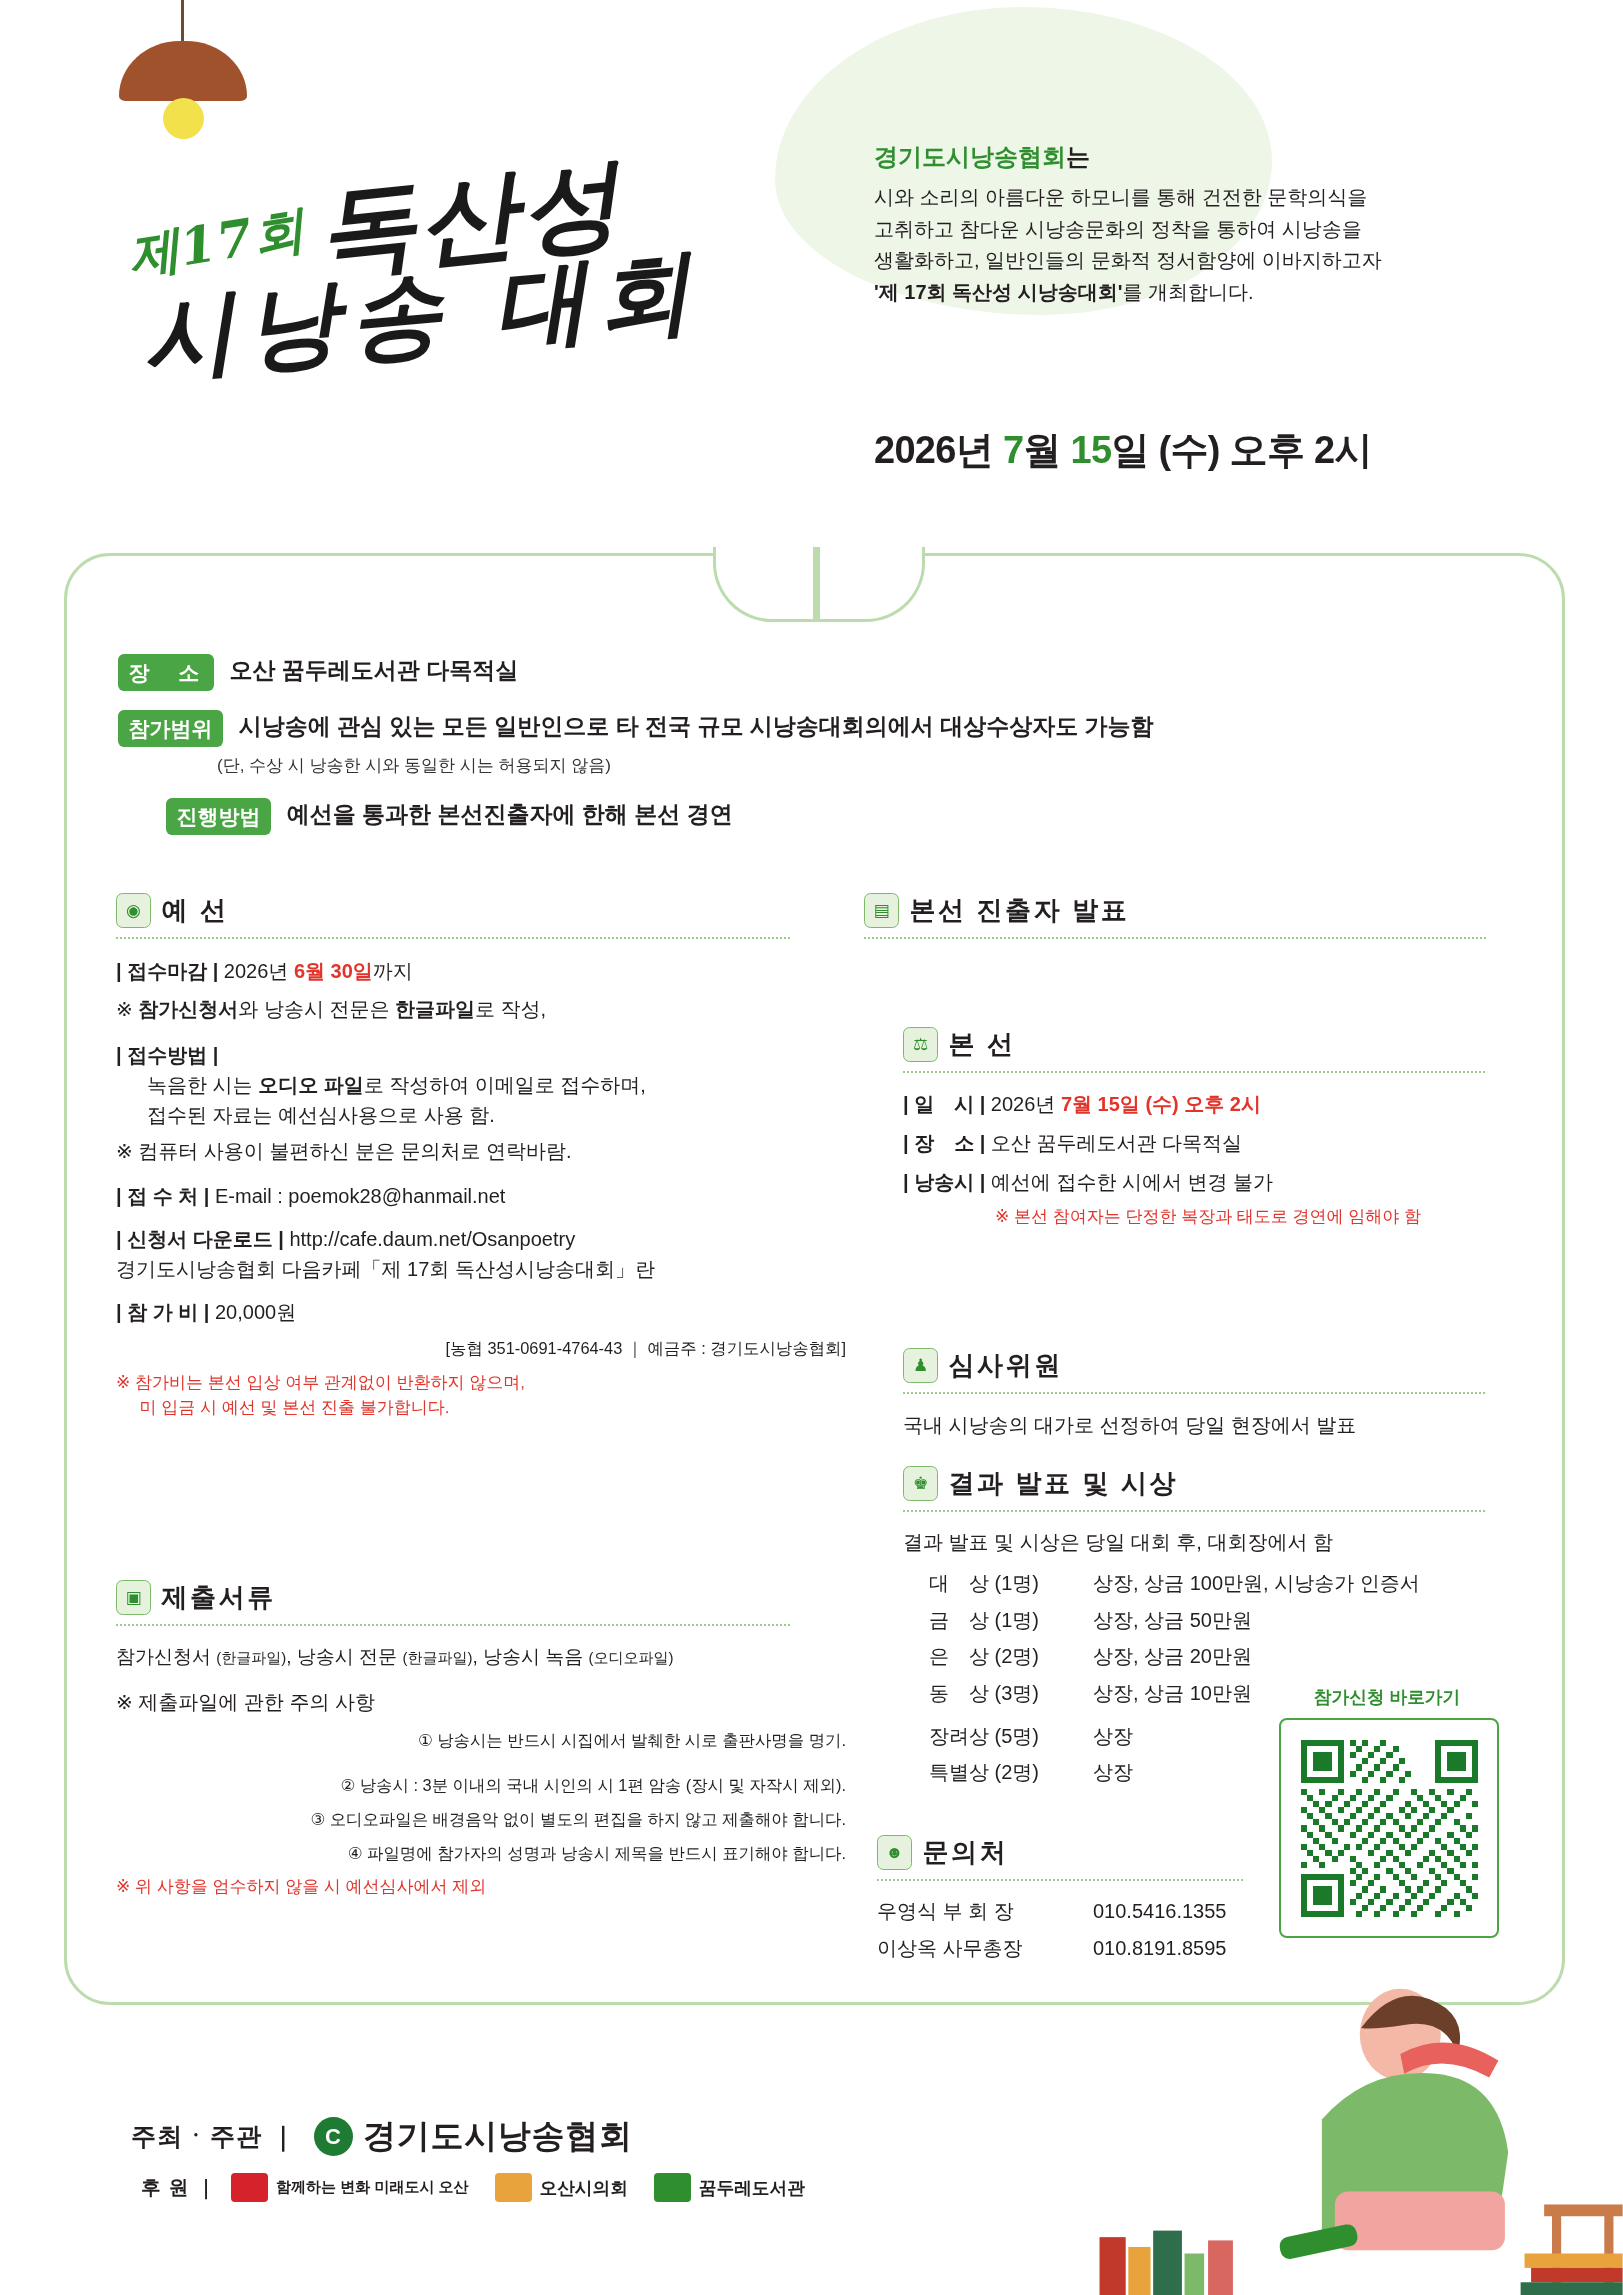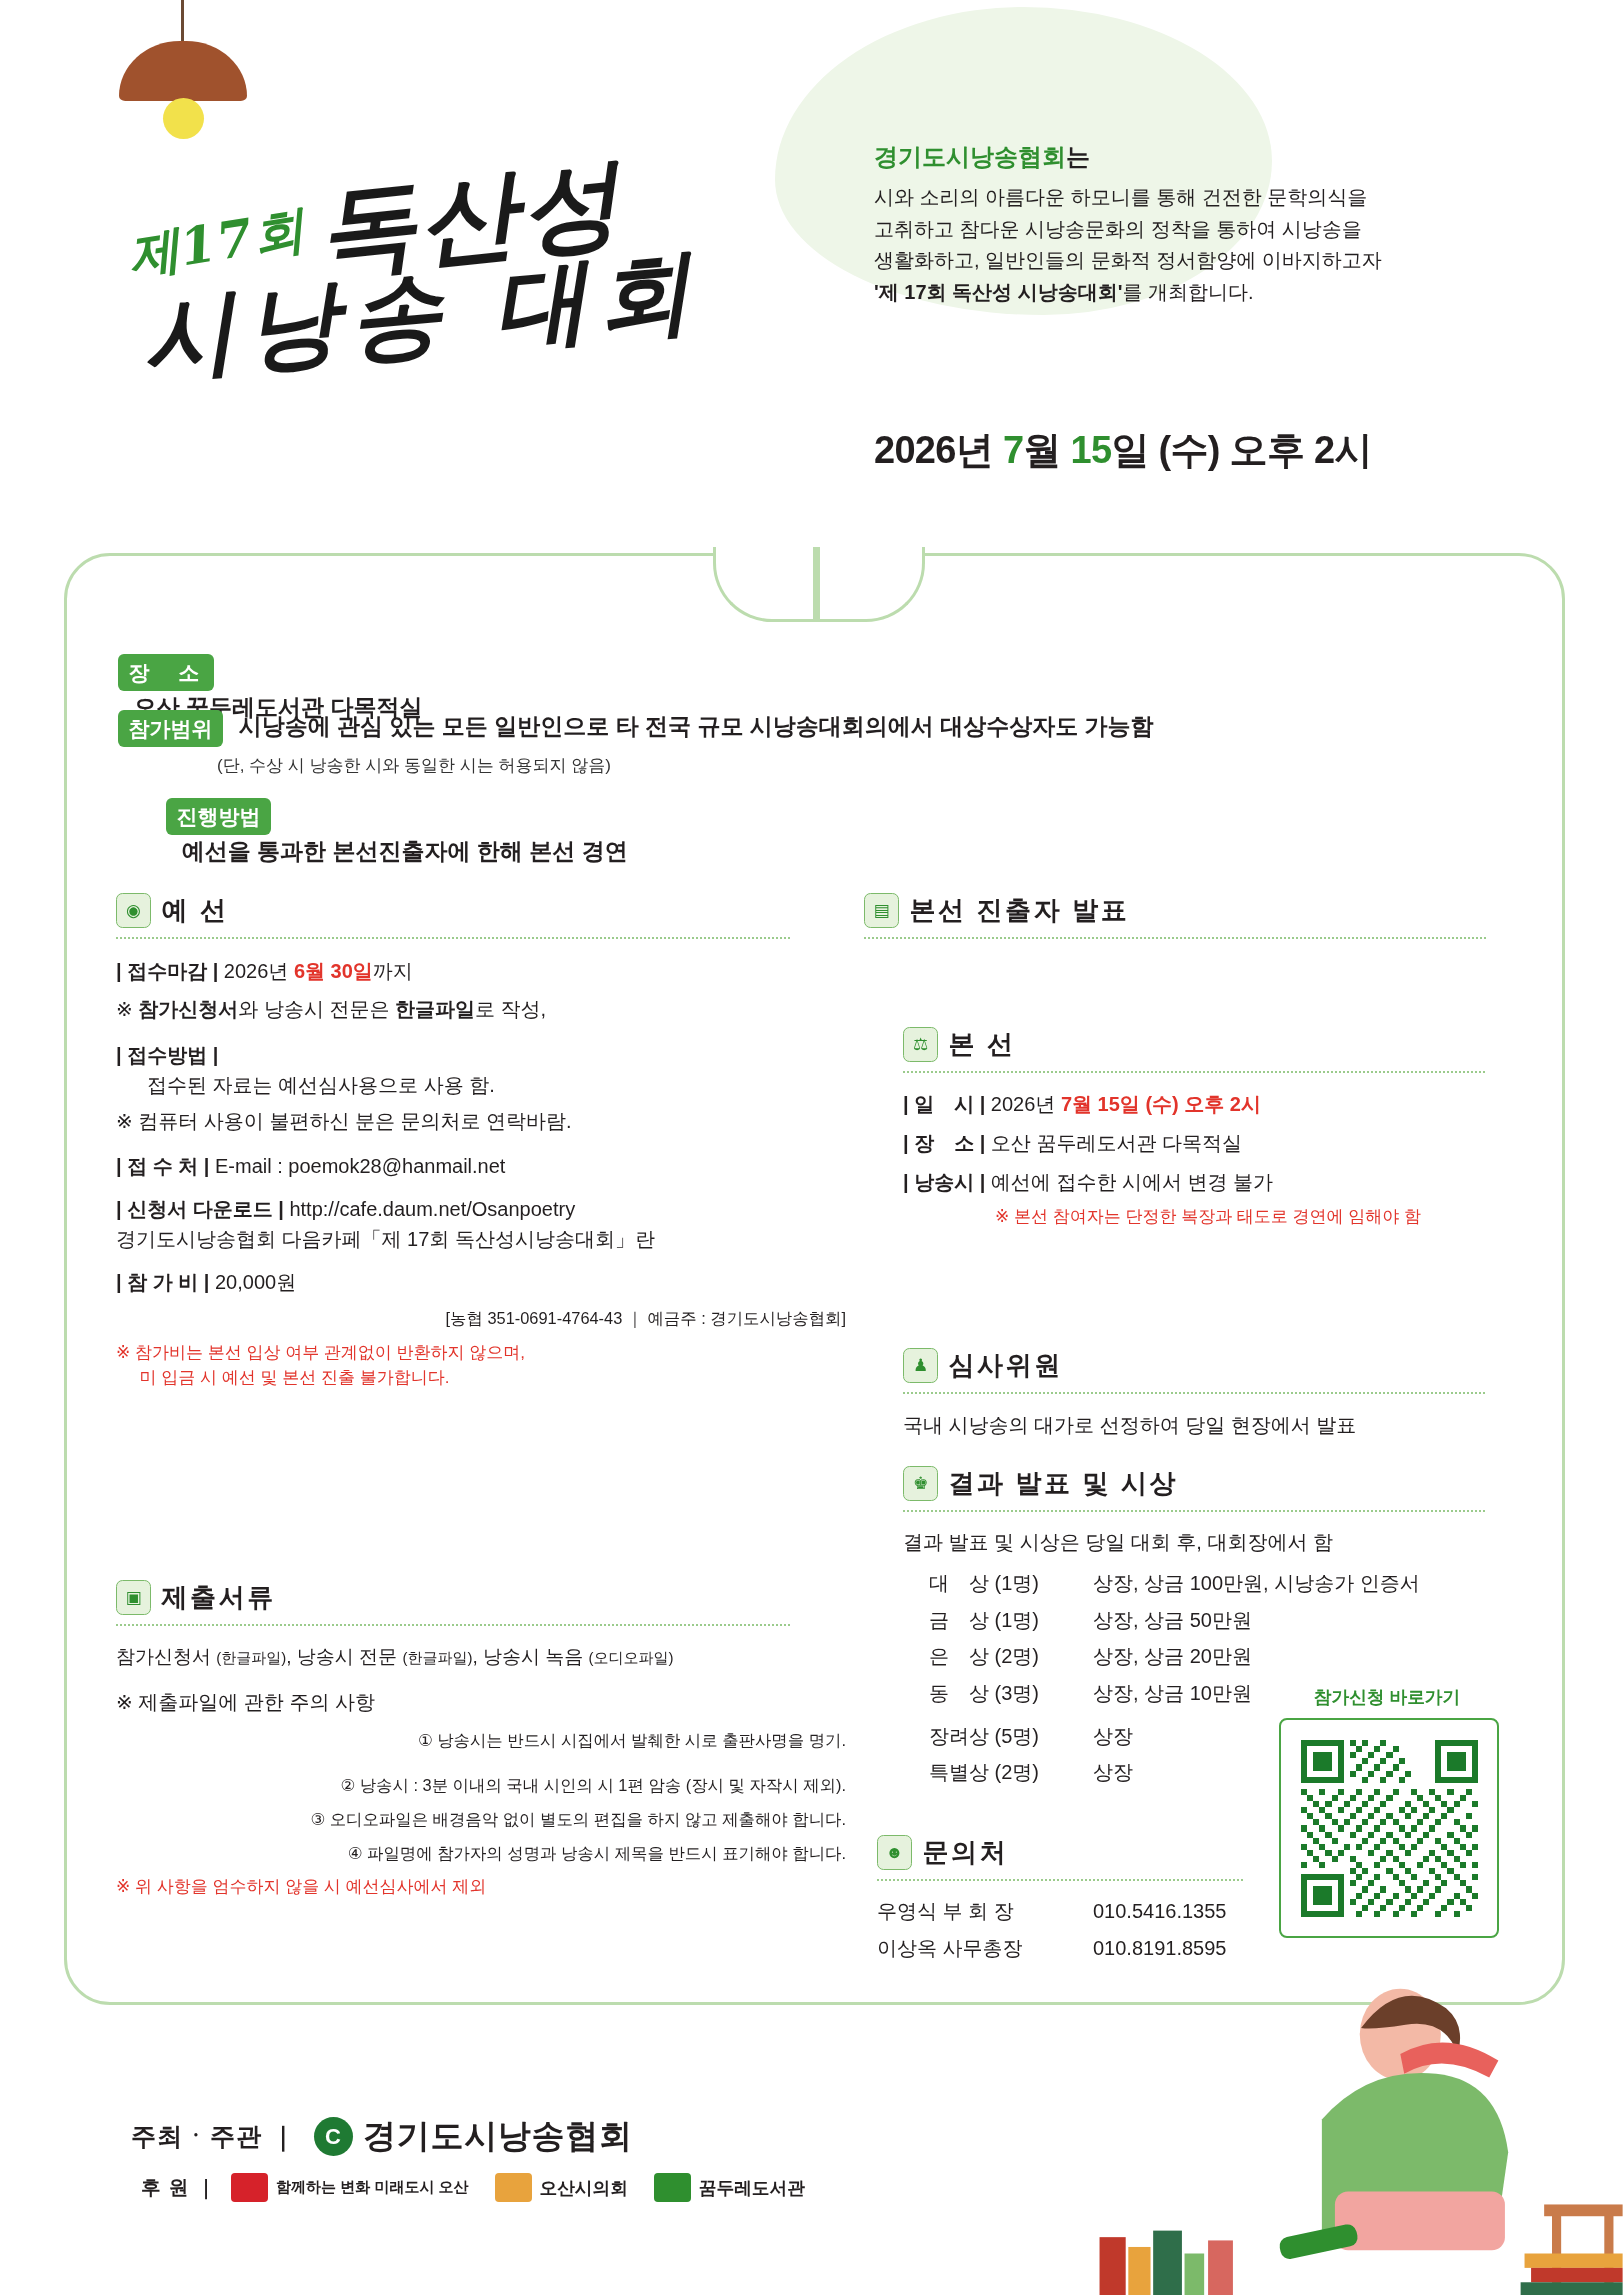--- a/index.html
+++ b/index.html
@@ -76,21 +76,21 @@
   }
   .notch-stem{position:absolute;left:813px;top:547px;width:6.5px;height:73px;background:#bcdcae;}
 
   
   .tag{
     display:inline-block;background:#4aa544;color:#ffffff;font-weight:bold;
     font-size:21px;border-radius:5.9px;padding:4.6px 10.5px;min-width:84px;
     text-align:center;letter-spacing:3.9px;box-sizing:border-box;
   }
   .tag.narrow{letter-spacing:0;}
-  .row{position:absolute;display:flex;align-items:flex-start;flex-direction:column;}
+  .row{position:absolute;display:flex;align-items:flex-start;}
   .row .txt{font-size:23px;font-weight:bold;margin-left:15.7px;line-height:1.15;padding-top:3.3px;}
   .row .sub{font-size:17px;font-weight:normal;color:#333;margin-top:6.5px;}
 
   
   .sec{position:absolute;}
   .sec-head{display:flex;align-items:center;}
   .sec-icon{
     width:33px;height:33px;border-radius:6.5px;background:#e6f2dd;
     border:1.3px solid #7cba6a;display:flex;align-items:center;justify-content:center;
     font-size:17px;color:#2f8f2f;
@@ -203,20 +203,23 @@
 
     <div style="margin-top:17px;" class="line">
       <span class="bar">| 접수마감 |</span><span> 2026년 </span><span class="r" style="font-weight:bold">6월 30일</span><span>까지</span>
     </div>
 
     <div style="margin-top:7.9px;" class="line">
       <span>※ </span><b>참가신청서</b><span>와 낭송시 전문은 </span><b>한글파일</b><span>로 작성,</span>
     </div>
 
     <div style="margin-top:15.7px;" class="line bar">| 접수방법 |</div>
+    <div class="line" style="margin-left:31px;">
+      <span>녹음한 시는 </span><b>오디오 파일</b><span>로 작성하여 이메일로 접수하며,</span>
+    </div>
     <div class="line" style="margin-left:31px;">접수된 자료는 예선심사용으로 사용 함.</div>
     <div class="line" style="margin-top:6.5px;">※ 컴퓨터 사용이 불편하신 분은 문의처로 연락바람.</div>
 
     <div class="line" style="margin-top:14.4px;">
       <span class="bar">| 접 수 처 |</span><span> E-mail : poemok28@hanmail.net</span>
     </div>
 
     <div class="line" style="margin-top:13px;">
       <span class="bar">| 신청서 다운로드 |</span><span> http://cafe.daum.net/Osanpoetry</span>
     </div>

